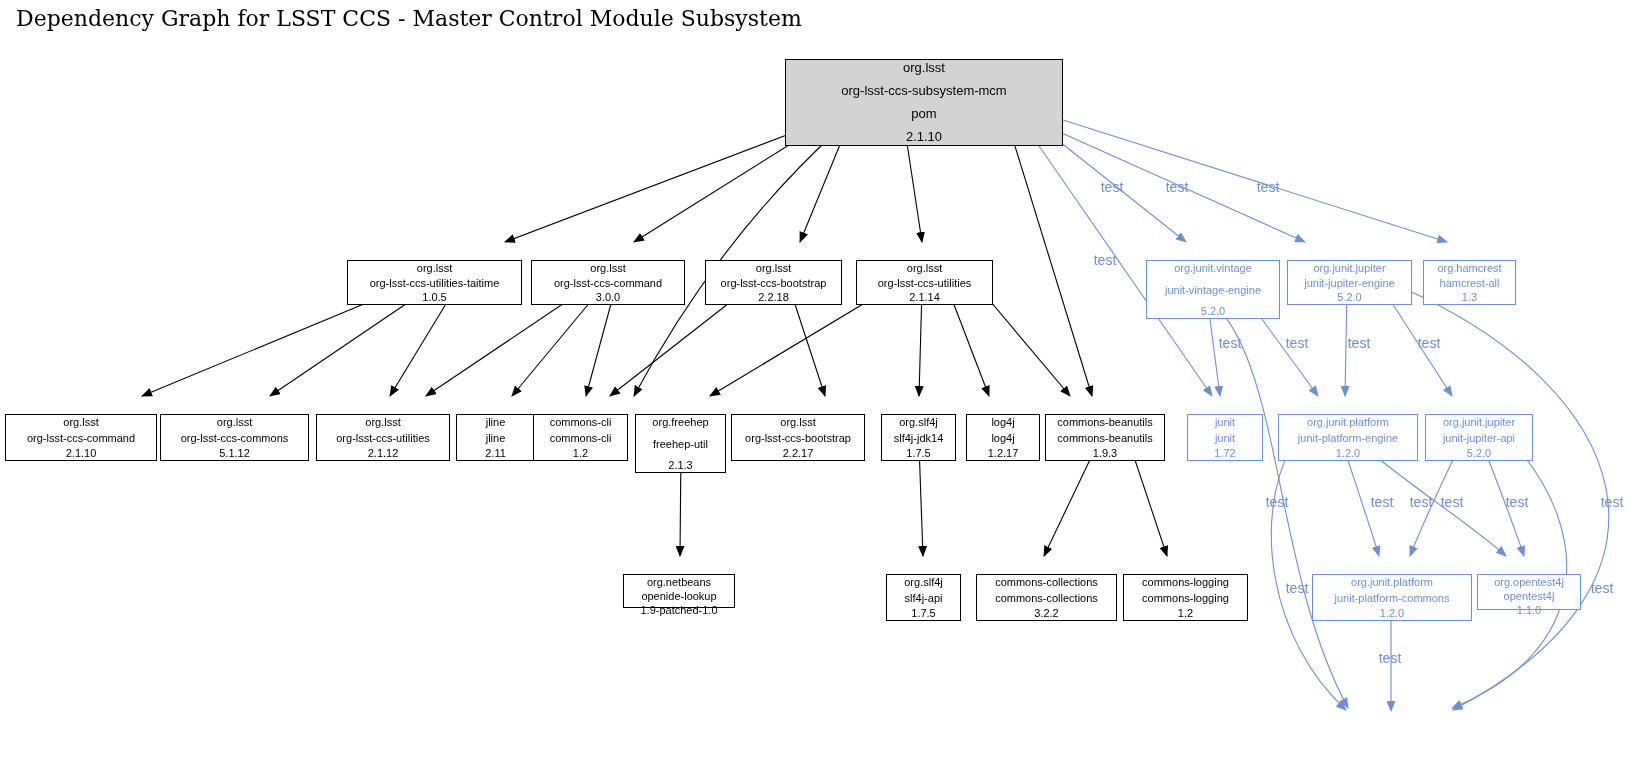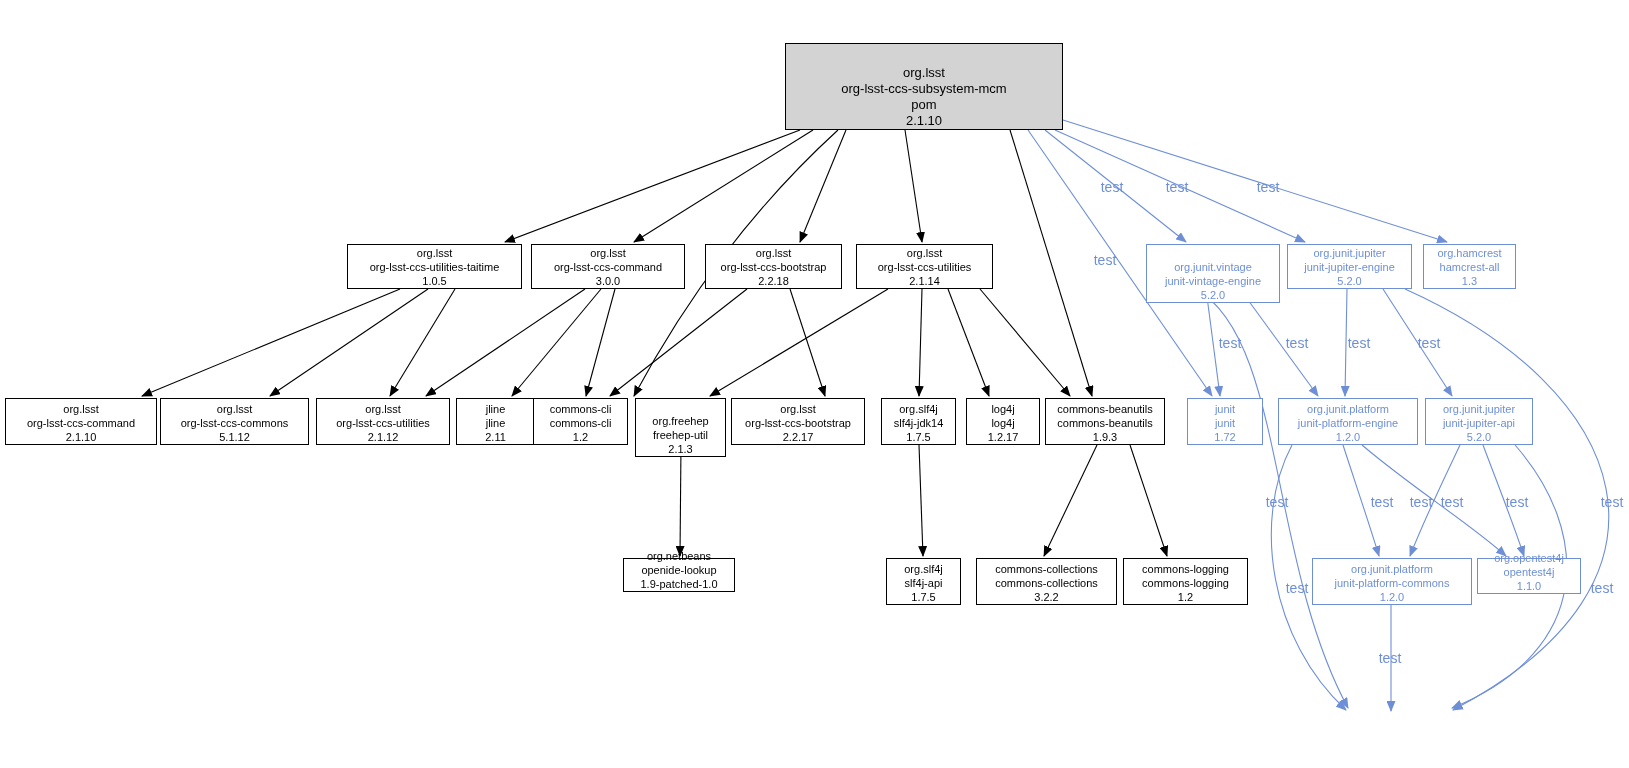--- a/index.html
+++ b/index.html
@@ -2,31 +2,32 @@
 <html><head>
 <meta charset="utf-8">
 <style>
   html,body{margin:0;padding:0;background:#ffffff;}
   .canvas{position:relative;width:1629px;height:768px;background:#ffffff;overflow:hidden;
           font-family:"Liberation Sans",sans-serif;}
   .title{position:absolute;left:16px;top:6px;font-family:"DejaVu Serif",serif;
          font-size:22px;color:#000;white-space:nowrap;}
   svg.edges{position:absolute;left:0;top:0;width:1629px;height:768px;}
   .node{position:absolute;box-sizing:border-box;border:1px solid #000;background:#fff;
-        display:flex;flex-direction:column;justify-content:flex-end;align-items:center;
-        text-align:center;font-size:11px;line-height:14px;color:#000;white-space:nowrap;}
+        display:flex;flex-direction:column;justify-content:space-between;align-items:center;
+        text-align:center;font-size:11px;line-height:14px;color:#000;white-space:nowrap;margin-top:16px;}
   .node.root{background:#d3d3d3;font-size:13px;line-height:16px;}
   .node.test{border-color:#6e8fd6;color:#6e8fd6;}
   .tl{position:absolute;color:#6e8fd6;font-size:14px;transform:translate(-50%,-50%);white-space:nowrap;}
 </style>
 </head>
 <body>
 
 <div class="canvas">
 
+  <div class="title">Dependency Graph for LSST CCS - Master Control Module Subsystem</div>
 
   <svg class="edges" viewBox="0 0 1629 768">
     <defs>
       <marker id="ab" markerWidth="11" markerHeight="9" refX="10" refY="4.5" orient="auto" markerUnits="userSpaceOnUse">
         <path d="M0,0 L11,4.5 L0,9 z" fill="#000"></path>
       </marker>
       <marker id="at" markerWidth="11" markerHeight="9" refX="10" refY="4.5" orient="auto" markerUnits="userSpaceOnUse">
         <path d="M0,0 L11,4.5 L0,9 z" fill="#6e8fd6"></path>
       </marker>
     </defs>

